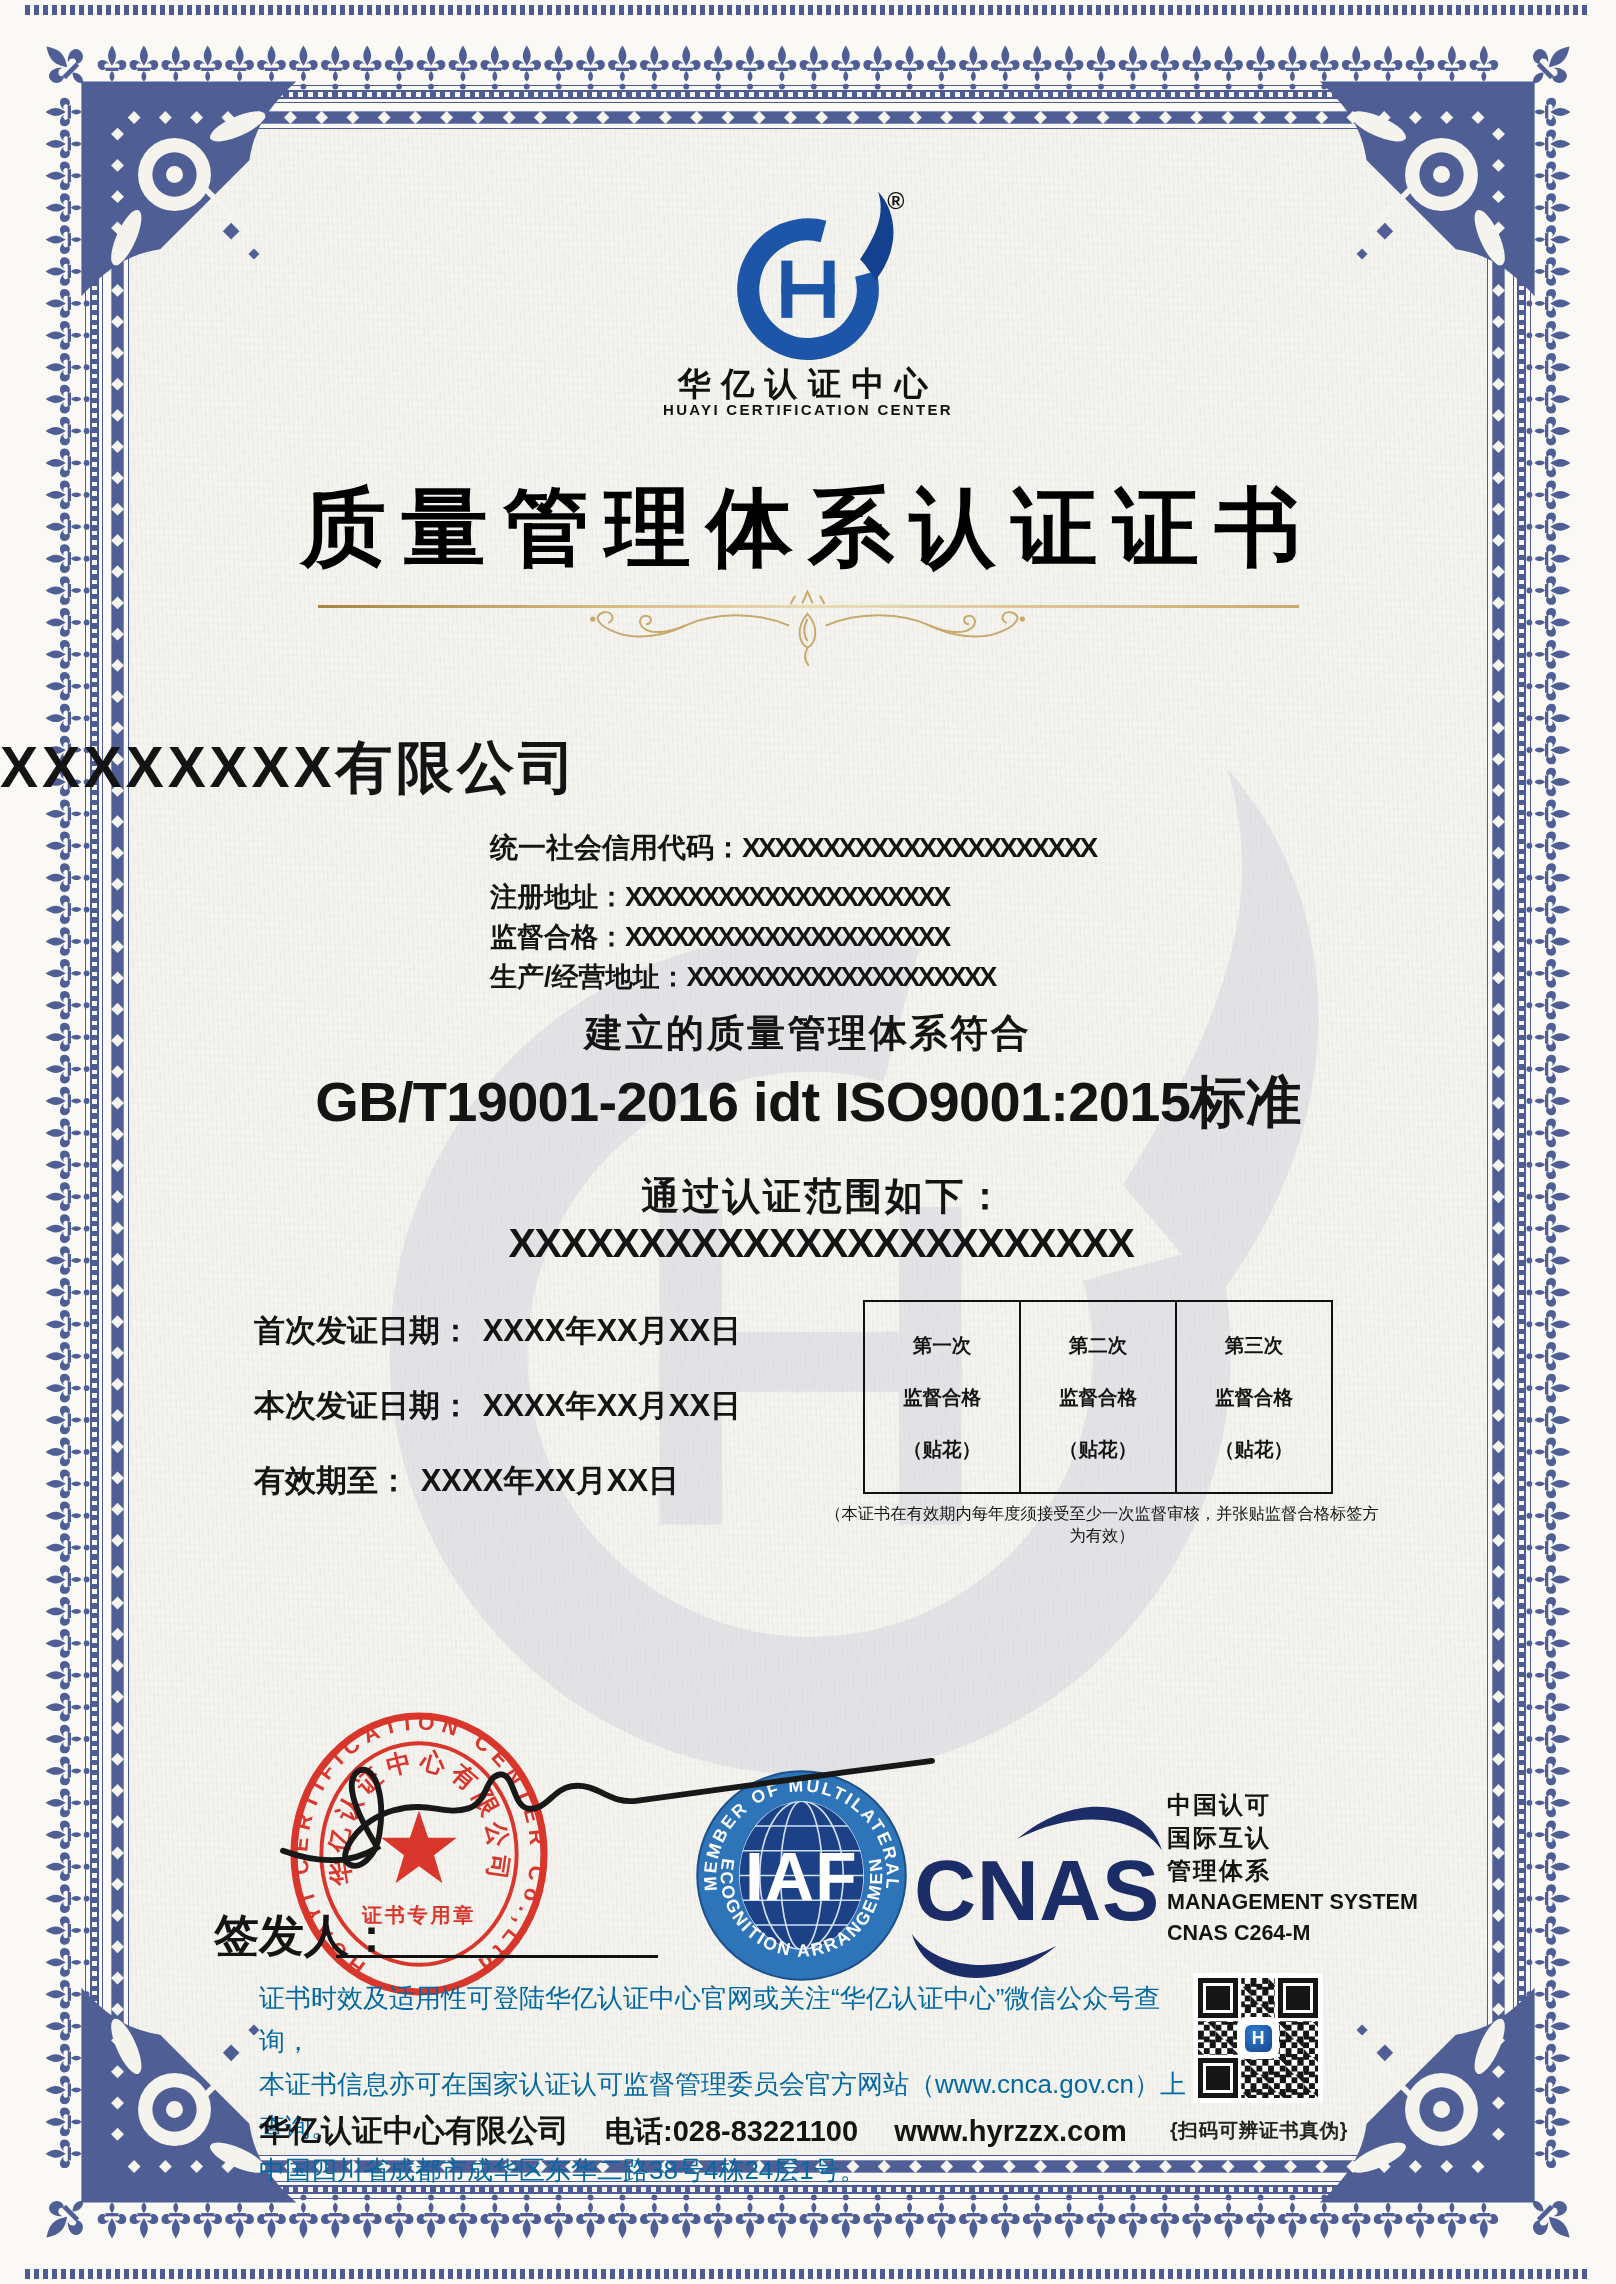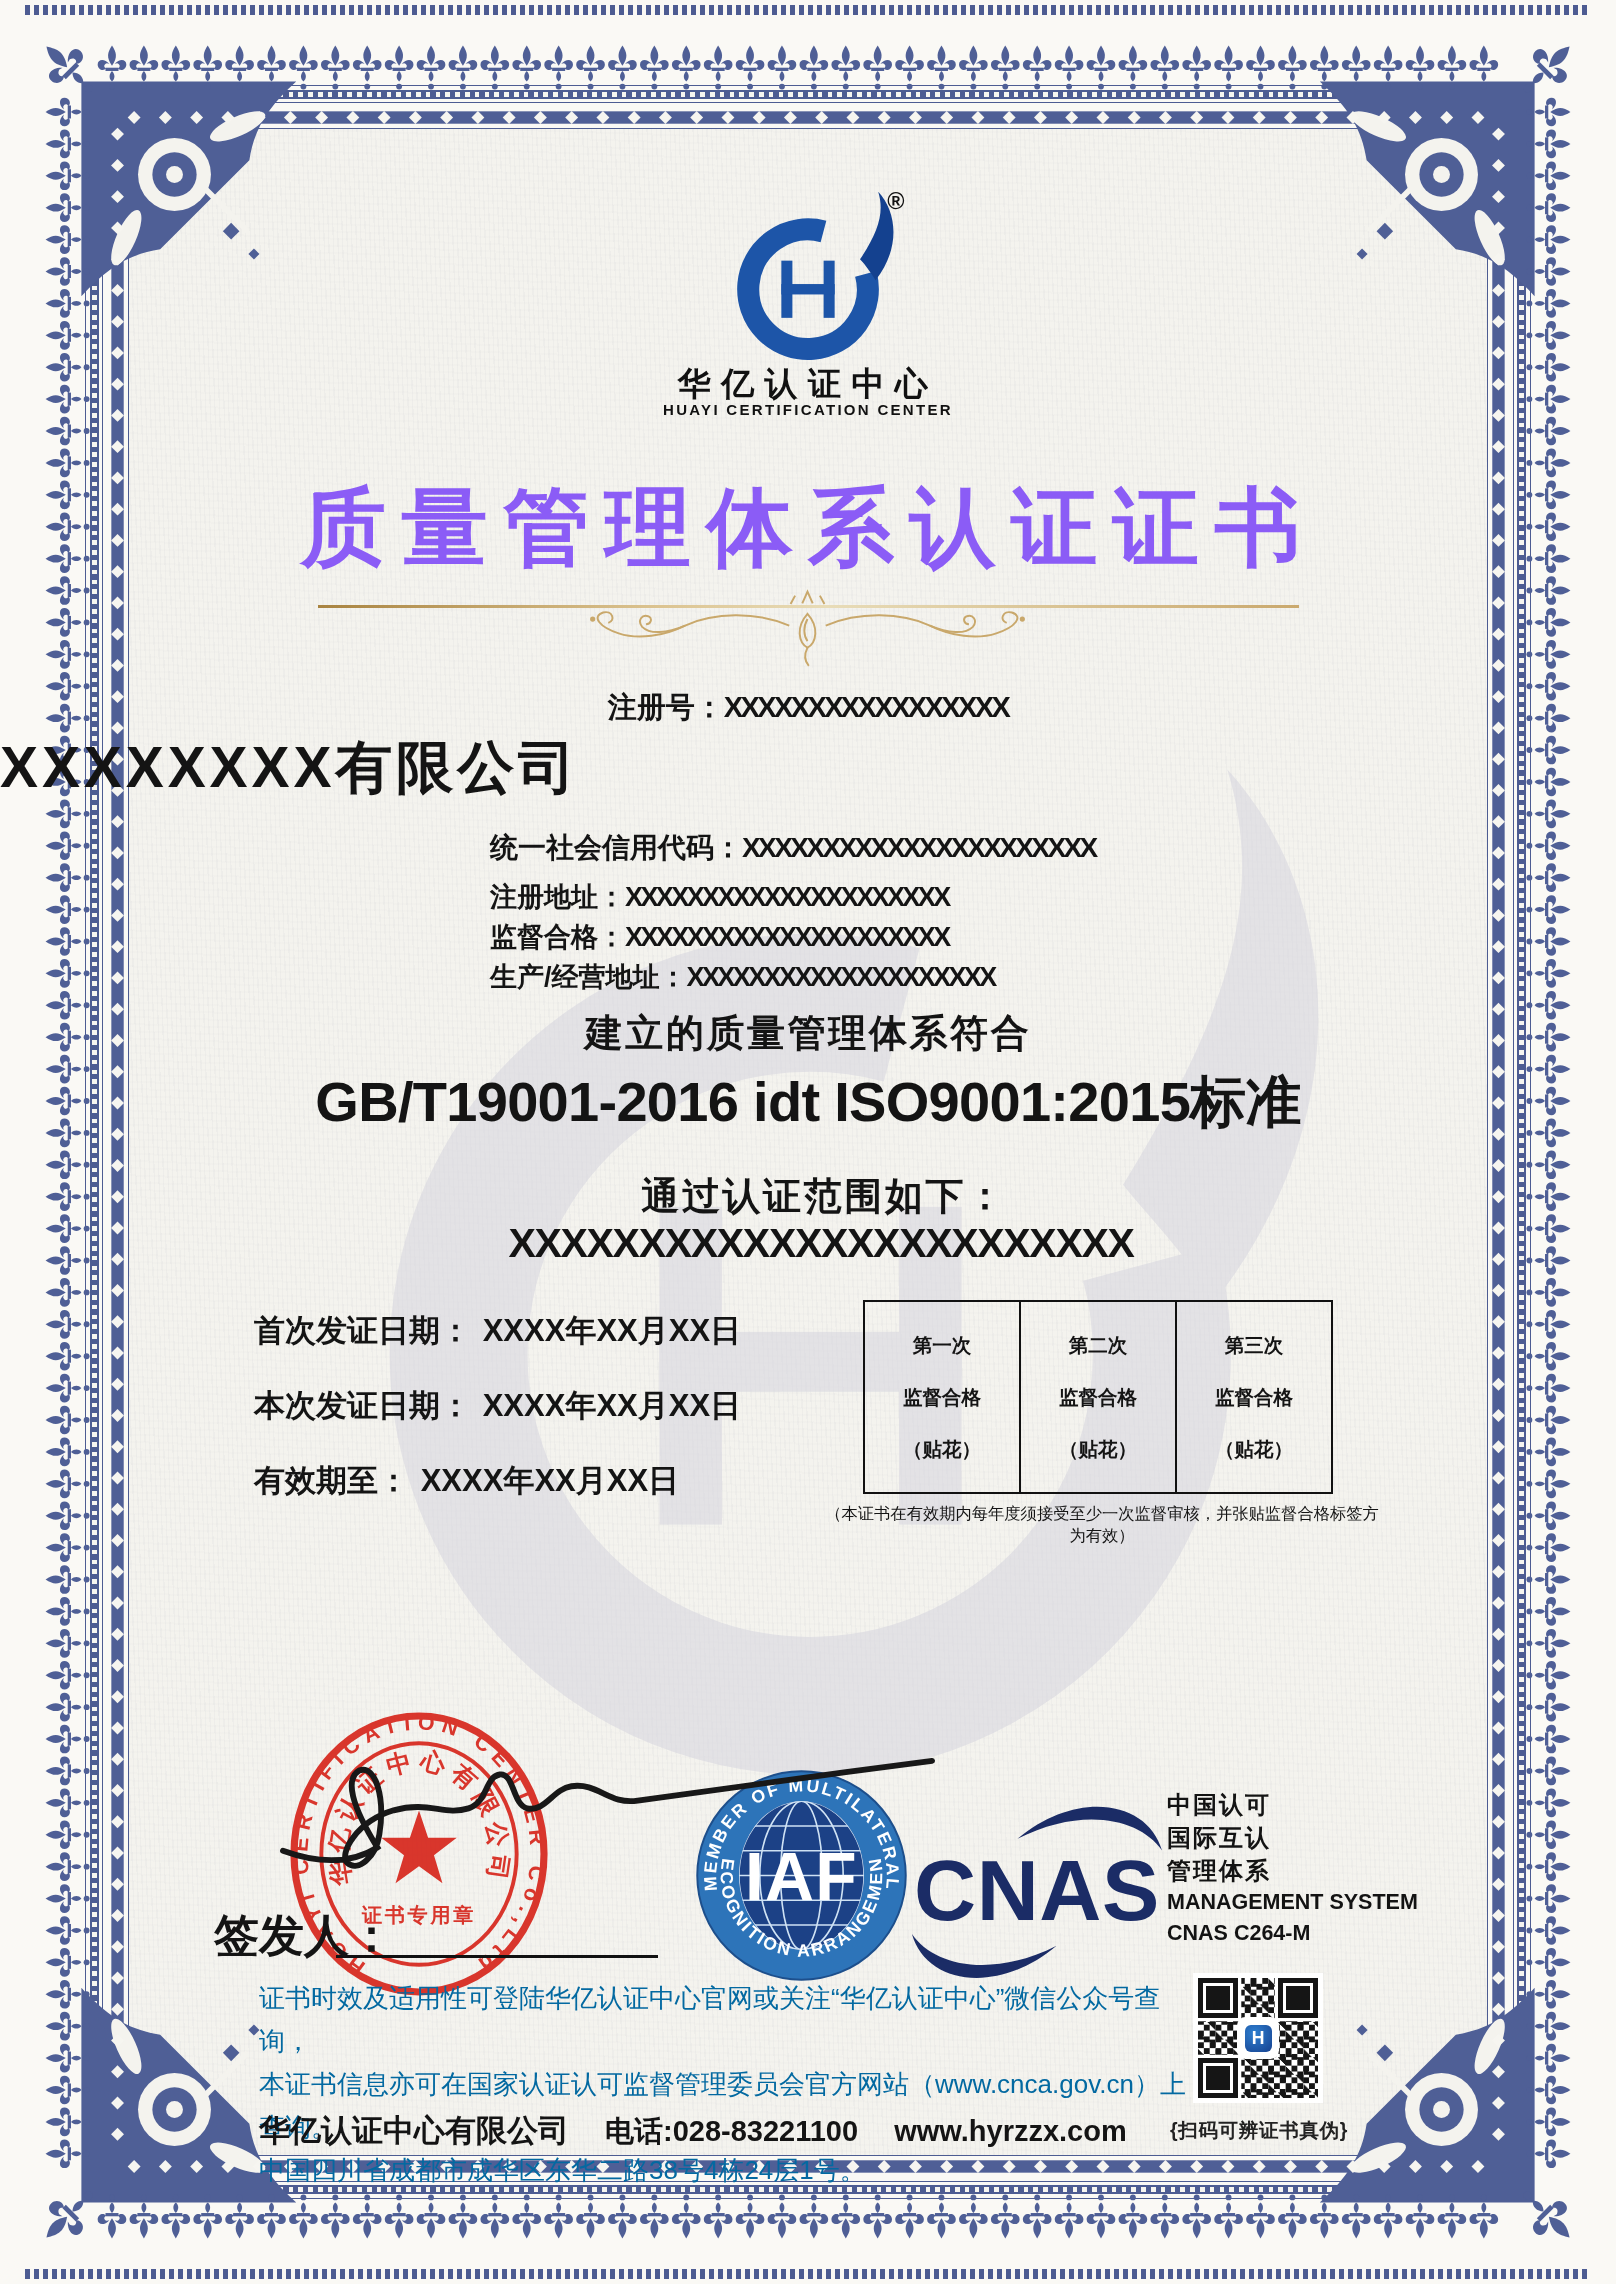--- a/index.html
+++ b/index.html
@@ -22,21 +22,21 @@
      background-image:repeating-linear-gradient(90deg,rgba(0,0,0,0) 0 2.6px,#f6f5f0 2.6px 7.2px,rgba(0,0,0,0) 7.2px 9.8px);
      box-shadow:inset 0 2px 0 0 #4d5c92, inset 0 -2px 0 0 #4d5c92;}
   .checker.top{top:90px}.checker.bot{bottom:90px}
   .checker.v{top:90px;bottom:90px;width:9px;
      background-image:repeating-linear-gradient(0deg,rgba(0,0,0,0) 0 2.6px,#f6f5f0 2.6px 7.2px,rgba(0,0,0,0) 7.2px 9.8px);
      box-shadow:inset 2px 0 0 0 #4d5c92, inset -2px 0 0 0 #4d5c92;}
   .checker.left{left:90px}.checker.right{right:90px}
   
   .brand-cn{top:362px;left:0;right:0;text-align:center;font-size:33px;font-weight:900;letter-spacing:10.4px;color:#111;}
   .brand-en{top:401px;left:0;right:0;text-align:center;font-size:15px;font-weight:800;letter-spacing:2.3px;color:#111;}
-  .title{top:470px;left:0;right:0;text-align:center;font-size:86px;font-weight:900;letter-spacing:15.6px;color:#8b5cf6;}
+  .title{top:470px;left:0;right:0;text-align:center;font-size:86px;font-weight:900;letter-spacing:15.6px;color:#000000;}
   .gold-line{top:605px;left:318px;width:981px;height:3.3px;
      background:linear-gradient(90deg,#a98441,#dcc491 35%,#e8dcb8 52%,#caa96e);}
   .regline{top:688px;left:0;right:0;text-align:center;font-size:29px;font-weight:700;}
   .xval{letter-spacing:-2.6px;font-weight:700;}
   .company{top:730px;left:0;right:0;font-size:57px;font-weight:900;letter-spacing:3.9px;}
   .fields{left:490px;top:828px;}
   .field-row{font-size:27px;font-weight:700;line-height:40px;white-space:nowrap;}
   .conformity{top:1008px;left:0;right:0;text-align:center;font-size:38px;font-weight:900;letter-spacing:2.6px;}
   .standard{top:1065px;left:0;right:0;text-align:center;font-size:56px;font-weight:900;letter-spacing:-0.7px;}
   .scope-label{top:1171px;left:0;right:0;text-align:center;font-size:38px;font-weight:900;letter-spacing:2.6px;padding-left:32px;}
@@ -604,23 +604,20 @@
       <path d="M500,52 C493,64 494,78 500,86 M500,96 C495,106 495,116 502,124"></path>
       <g id="goldL">
         <path d="M472,62 C420,40 356,42 312,62 C284,74 258,76 246,64 C238,54 246,44 256,48 C262,51 260,60 252,60"></path>
         <path d="M312,62 C280,78 240,84 210,74 C180,64 168,48 186,42 C200,38 206,54 194,58"></path>
         <circle cx="170" cy="52" r="4" fill="#c9a86b" stroke="none"></circle>
       </g>
       <use href="#goldL" transform="scale(-1,1) translate(-1000,0)"></use>
     </g>
   </svg>
 
-  <div class="abs regline" style="z-index:3">
-    <span>注册号：</span><span class="xval">XXXXXXXXXXXXXXXXX</span>
-  </div>
   <div class="abs company" style="z-index:3">XXXXXXXX有限公司</div>
 
   <div class="abs fields" style="z-index:3">
     <div class="field-row" style="font-size:28px;margin-bottom:9px;">
       <span>统一社会信用代码：</span><span class="xval">XXXXXXXXXXXXXXXXXXXXXX</span>
     </div>
     <div class="field-row">
       <span>注册地址：</span><span class="xval">XXXXXXXXXXXXXXXXXXXXX</span>
     </div>
     <div class="field-row">

